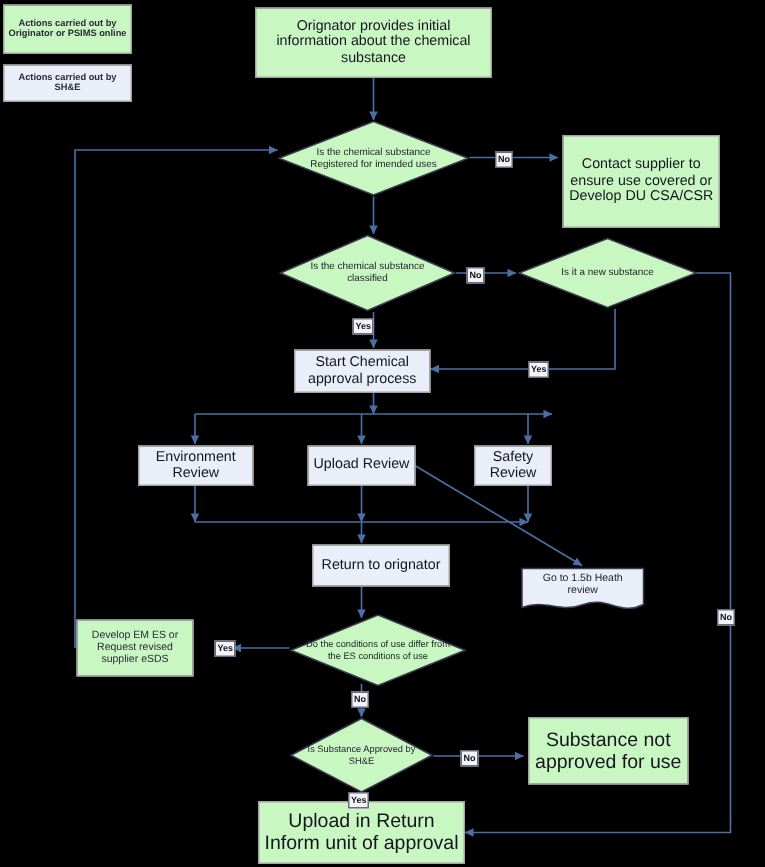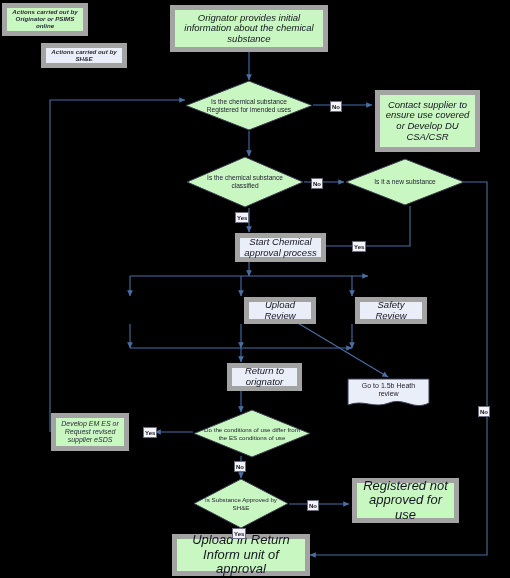--- a/index.html
+++ b/index.html
@@ -7,23 +7,23 @@
   body{
     font-family:"Liberation Sans", sans-serif;
     width:510px;height:578px;position:relative;overflow:hidden;
     background:#000;color:#1b1b2b;
   }
   #canvas{position:absolute;left:0;top:0;width:510px;height:578px;}
   svg.lines{position:absolute;left:0;top:0;width:510px;height:578px;}
 
   .node{position:absolute;box-sizing:border-box;display:flex;align-items:center;
         justify-content:center;text-align:center;line-height:1.12;}
-  .box{border:5px solid #a3a3a3;font-style:italic;}
+  .box{border:1px solid #a3a3a3;}
   .green{background:#c9f7c2;}
-  .white{background:#eaeef8;margin-left:39px;}
+  .white{background:#eaeef8;}
   .legend{font-size:6.2px;font-weight:bold;color:#2a2a38;padding:2px;}
   .proc{font-size:9.5px;color:#15151f;padding:2px;}
   .procbig{font-size:13px;color:#15151f;padding:2px;}
   .small{font-size:7px;color:#2a2a38;padding:1px;}
   .diamond-wrap{position:absolute;}
   .diamond-wrap svg{position:absolute;left:0;top:0;}
   .diamond-label{position:absolute;left:0;top:0;width:100%;height:100%;
       display:flex;align-items:center;justify-content:center;text-align:center;
       font-size:6.6px;color:#23232f;line-height:1.18;padding:0 14px;box-sizing:border-box;}
   .edge-label{position:absolute;background:#f4f4f8;border:1px solid #6a6a80;
@@ -114,26 +114,27 @@
 
   <div class="diamond-wrap" style="left:345px;top:158px;width:120px;height:48px;">
     <svg width="120" height="48">
       <polygon points="60,1 119,24 60,47 1,24" fill="#c9f7c2" stroke="#3b3b52" stroke-width="1"></polygon>
     </svg>
     <div class="diamond-label" style="padding:0 18px;">Is it a new substance</div>
   </div>
 
   <div class="node box white proc" style="left:196px;top:233px;width:91px;height:29px;">Start Chemical approval process</div>
 
+  <div class="node box white proc" style="left:92px;top:297px;width:77px;height:27px;">Environment Review</div>
 
   <div class="node box white proc" style="left:205px;top:297px;width:72px;height:27px;">Upload Review</div>
 
-  <div class="node box white proc" style="left:316px;top:297px;width:72px;height:27px;">Safety Review</div>
+  <div class="node box white proc" style="left:316px;top:297px;width:52px;height:27px;">Safety Review</div>
 
-  <div class="node box white proc" style="left:188px;top:363px;width:75px;height:28px;">Return to orignator</div>
+  <div class="node box white proc" style="left:208px;top:363px;width:92px;height:28px;">Return to orignator</div>
 
   <div class="docshape" style="left:347px;top:378px;width:83px;height:32px;">
     <svg width="83" height="32">
       <path d="M1,1 L82,1 L82,25 C66,33 58,19 42,25 C26,31 17,21 1,27 Z" fill="#eaeef8" stroke="#3b3b52" stroke-width="1"></path>
     </svg>
     <div class="doclabel">Go to 1.5b Heath review</div>
   </div>
 
   <div class="node box green small" style="left:51px;top:413px;width:78px;height:38px;">Develop EM ES or Request revised supplier eSDS</div>
 
@@ -144,21 +145,21 @@
     <div class="diamond-label" style="padding:0 6px;font-size:6.2px;">Do the conditions of use differ from the ES conditions of use</div>
   </div>
 
   <div class="diamond-wrap" style="left:193px;top:478px;width:96px;height:51px;">
     <svg width="96" height="51">
       <polygon points="48,1 95,25.5 48,50 1,25.5" fill="#c9f7c2" stroke="#3b3b52" stroke-width="1"></polygon>
     </svg>
     <div class="diamond-label" style="padding:0 12px;font-size:6.2px;">Is Substance Approved by SH&amp;E</div>
   </div>
 
-  <div class="node box green procbig" style="left:352px;top:478px;width:107px;height:45px;">Registered not approved for use</div>
+  <div class="node box green procbig" style="left:352px;top:478px;width:107px;height:45px;">Substance not approved for use</div>
 
   <div class="node box green procbig" style="left:172px;top:534px;width:138px;height:42px;">Upload in Return Inform unit of approval</div>
 
   <div class="edge-label" style="left:330px;top:101px;">No</div>
 
   <div class="edge-label" style="left:311px;top:178px;">No</div>
 
   <div class="edge-label" style="left:235px;top:212px;">Yes</div>
 
   <div class="edge-label" style="left:352px;top:241px;">Yes</div>

